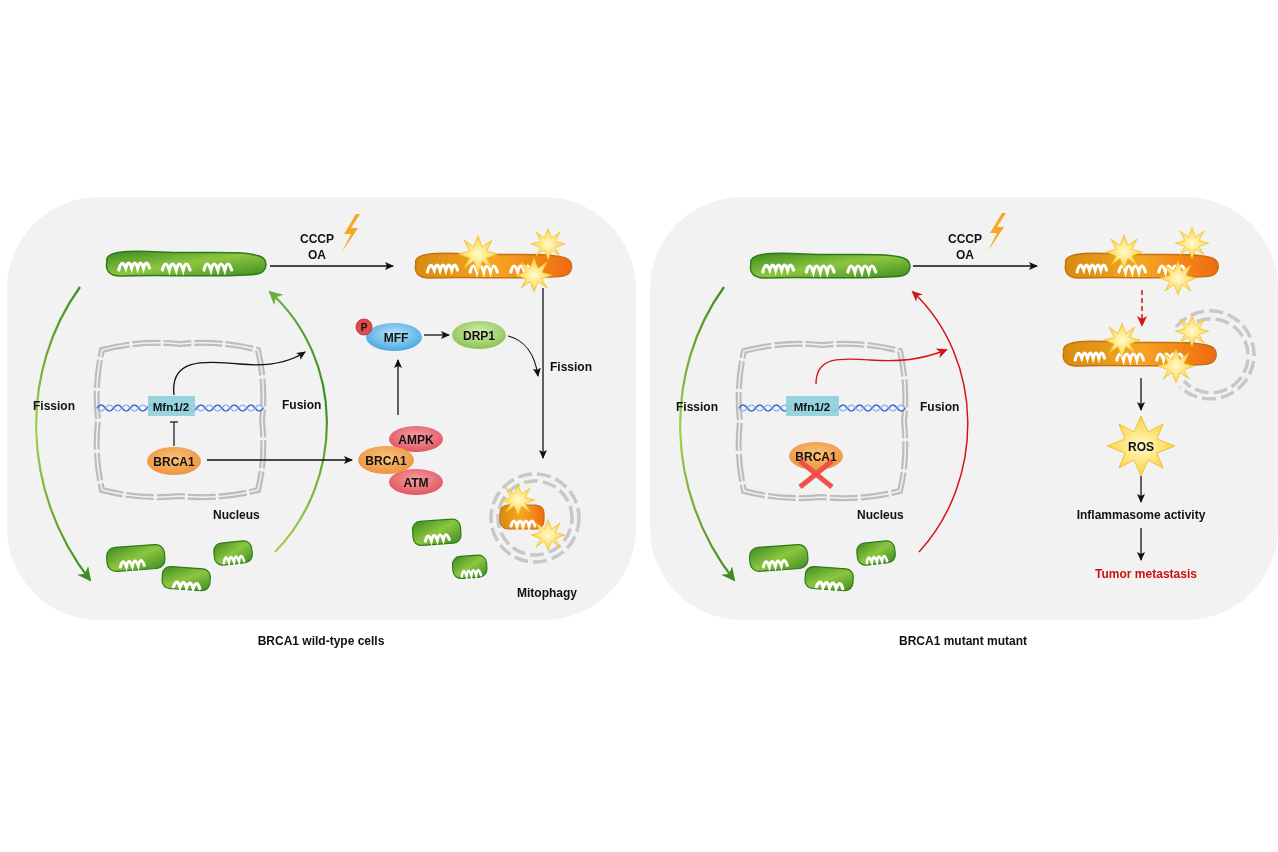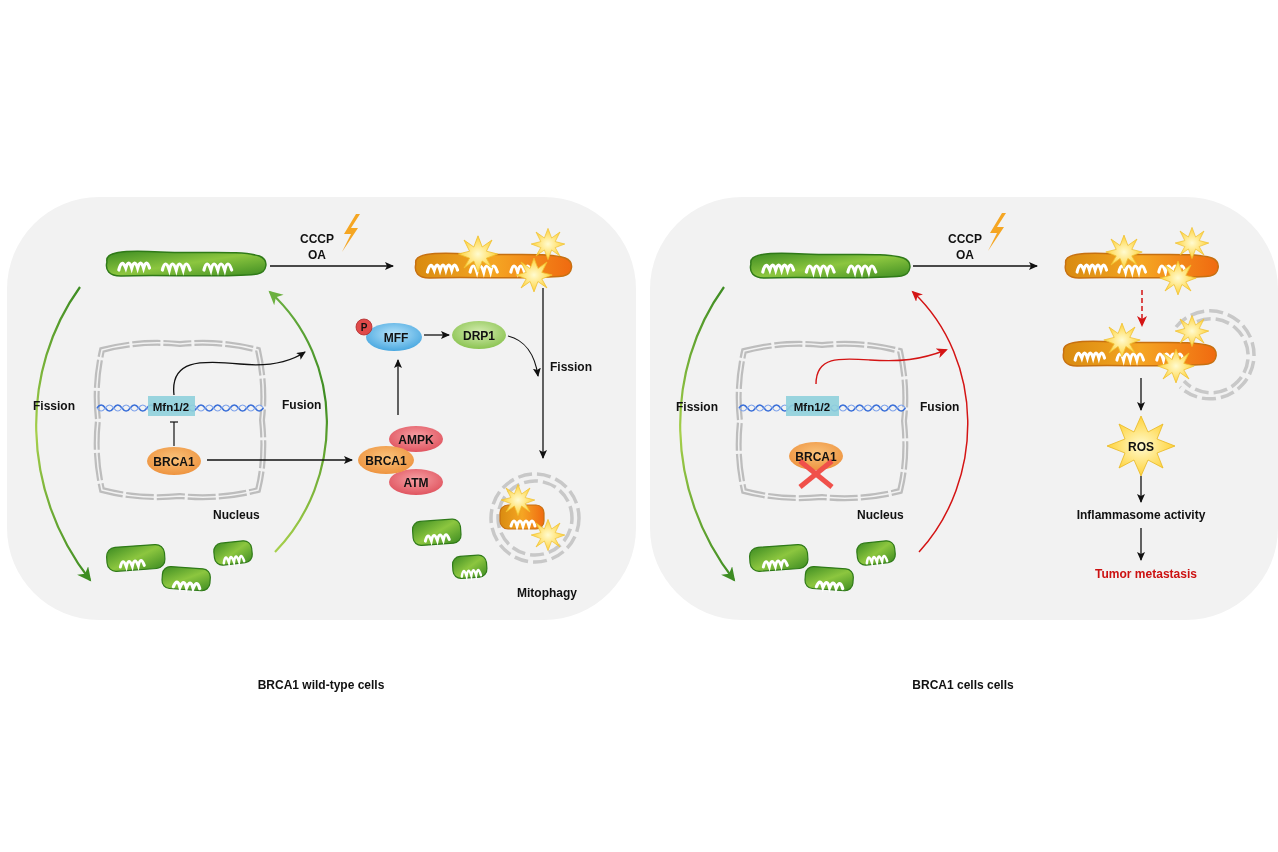--- a/index.html
+++ b/index.html
@@ -1,21 +1,21 @@
 <!DOCTYPE html>
 <html><head>
   <meta charset="utf-8">
   <style>
     html, body { margin: 0; padding: 0; background: #ffffff; }
     body { width: 1278px; height: 852px; position: relative; overflow: hidden;
            font-family: "Liberation Sans", sans-serif; }
     #diagram { position: absolute; left: 0; top: 0; width: 1278px; height: 852px; }
     .lbl { font-family: "Liberation Sans", sans-serif; font-weight: bold; fill: #111; }
     .caption { position: absolute; top: 634px; font-family: "Liberation Sans", sans-serif;
-               font-weight: bold; font-size: 12px; color: #111; white-space: nowrap; transform: translateX(-50%); margin-top: 44px; }
+               font-weight: bold; font-size: 12px; color: #111; white-space: nowrap; transform: translateX(-50%); }
   </style>
 </head>
 <body>
 
 <svg id="diagram" xmlns="http://www.w3.org/2000/svg" width="1278" height="852" viewBox="0 0 1278 852">
   <defs>
     <linearGradient id="gMito" x1="0" y1="0" x2="1" y2="1">
       <stop offset="0" stop-color="#3d8c22"></stop>
       <stop offset="0.5" stop-color="#8cc63f"></stop>
       <stop offset="1" stop-color="#3d8c22"></stop>
@@ -264,13 +264,13 @@
     <ellipse cx="816" cy="456" rx="27" ry="14" fill="url(#brcaG)"></ellipse>
     <text class="lbl" x="816" y="461" font-size="12" text-anchor="middle">BRCA1</text>
     <g>
       <line x1="800" y1="461" x2="832" y2="487" stroke="#f0504a" stroke-width="5" stroke-linecap="butt"></line>
       <line x1="832" y1="461" x2="800" y2="487" stroke="#f0504a" stroke-width="5" stroke-linecap="butt"></line>
     </g>
   </g>
 </svg>
 
 <div class="caption" style="left:321px">BRCA1 wild-type cells</div>
-<div class="caption" style="left:963px">BRCA1 cells cells</div>
+<div class="caption" style="left:963px">BRCA1 mutant mutant</div>
 
 </body></html>

